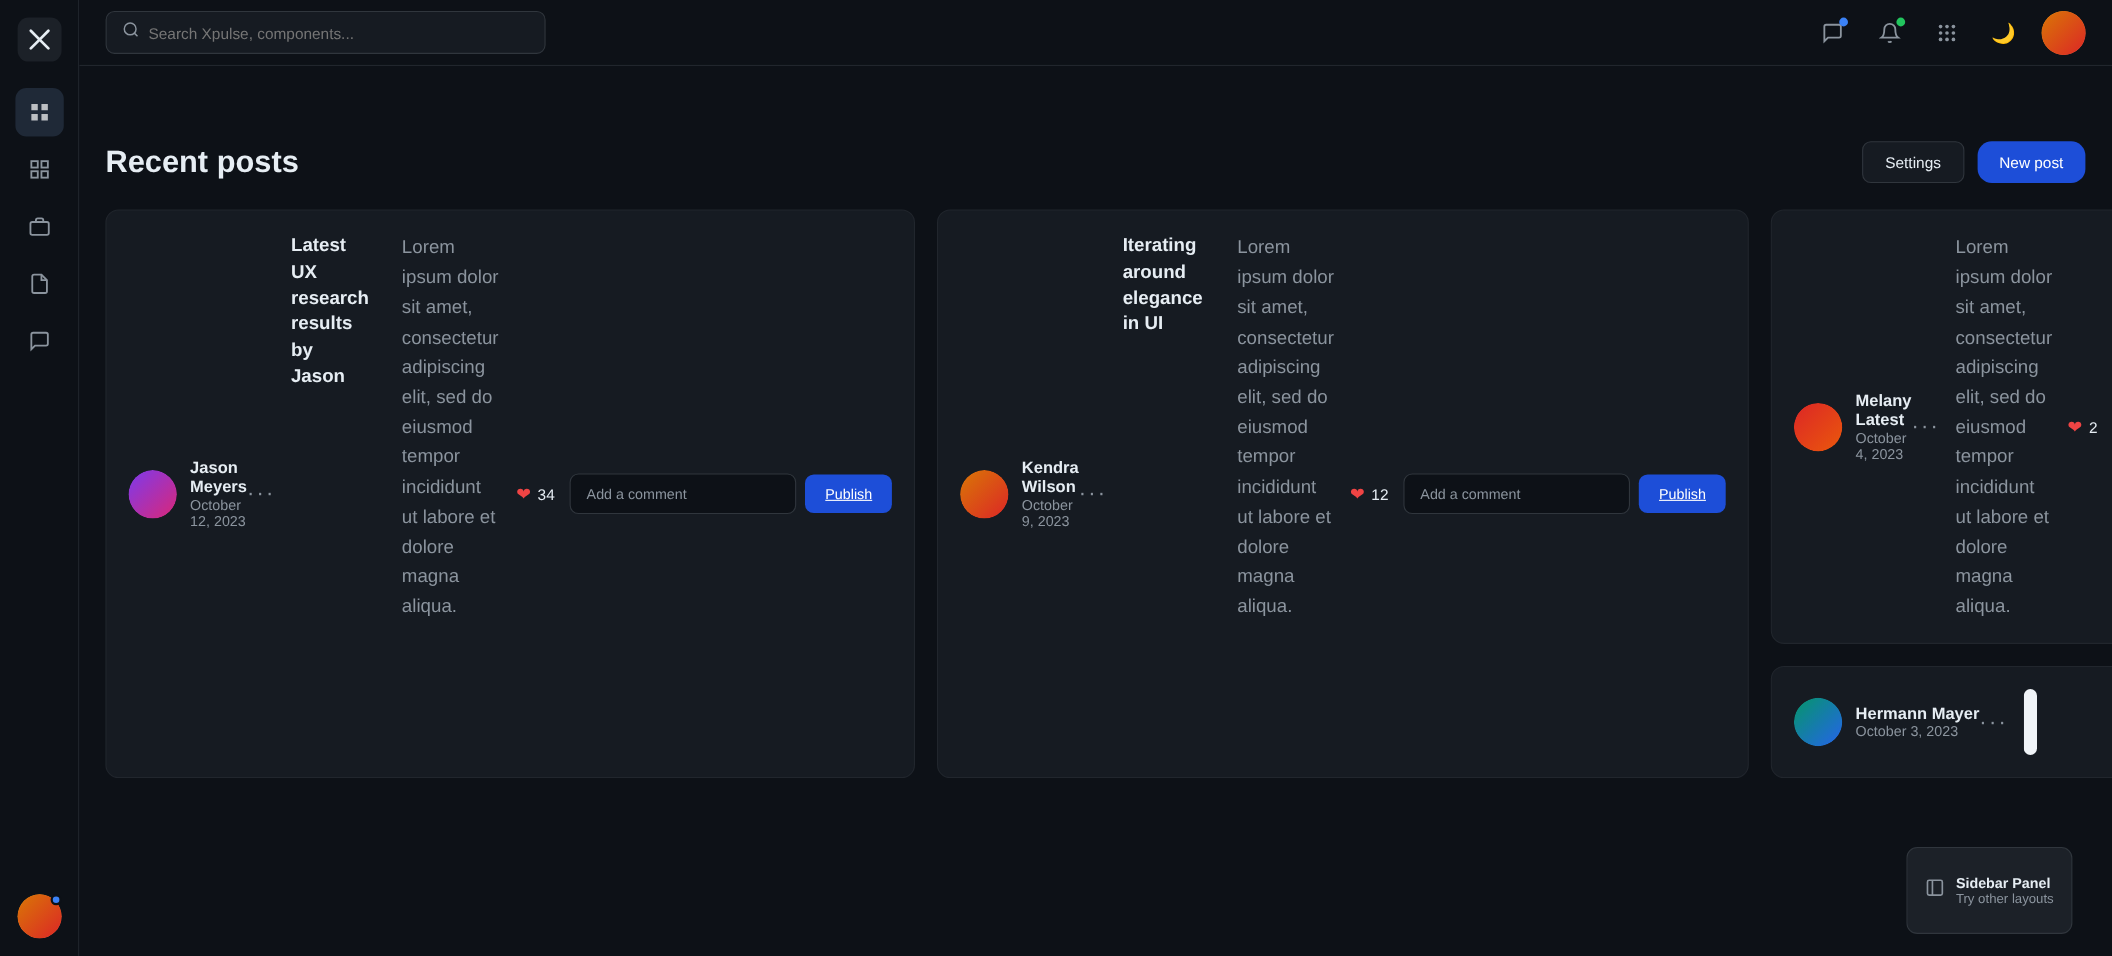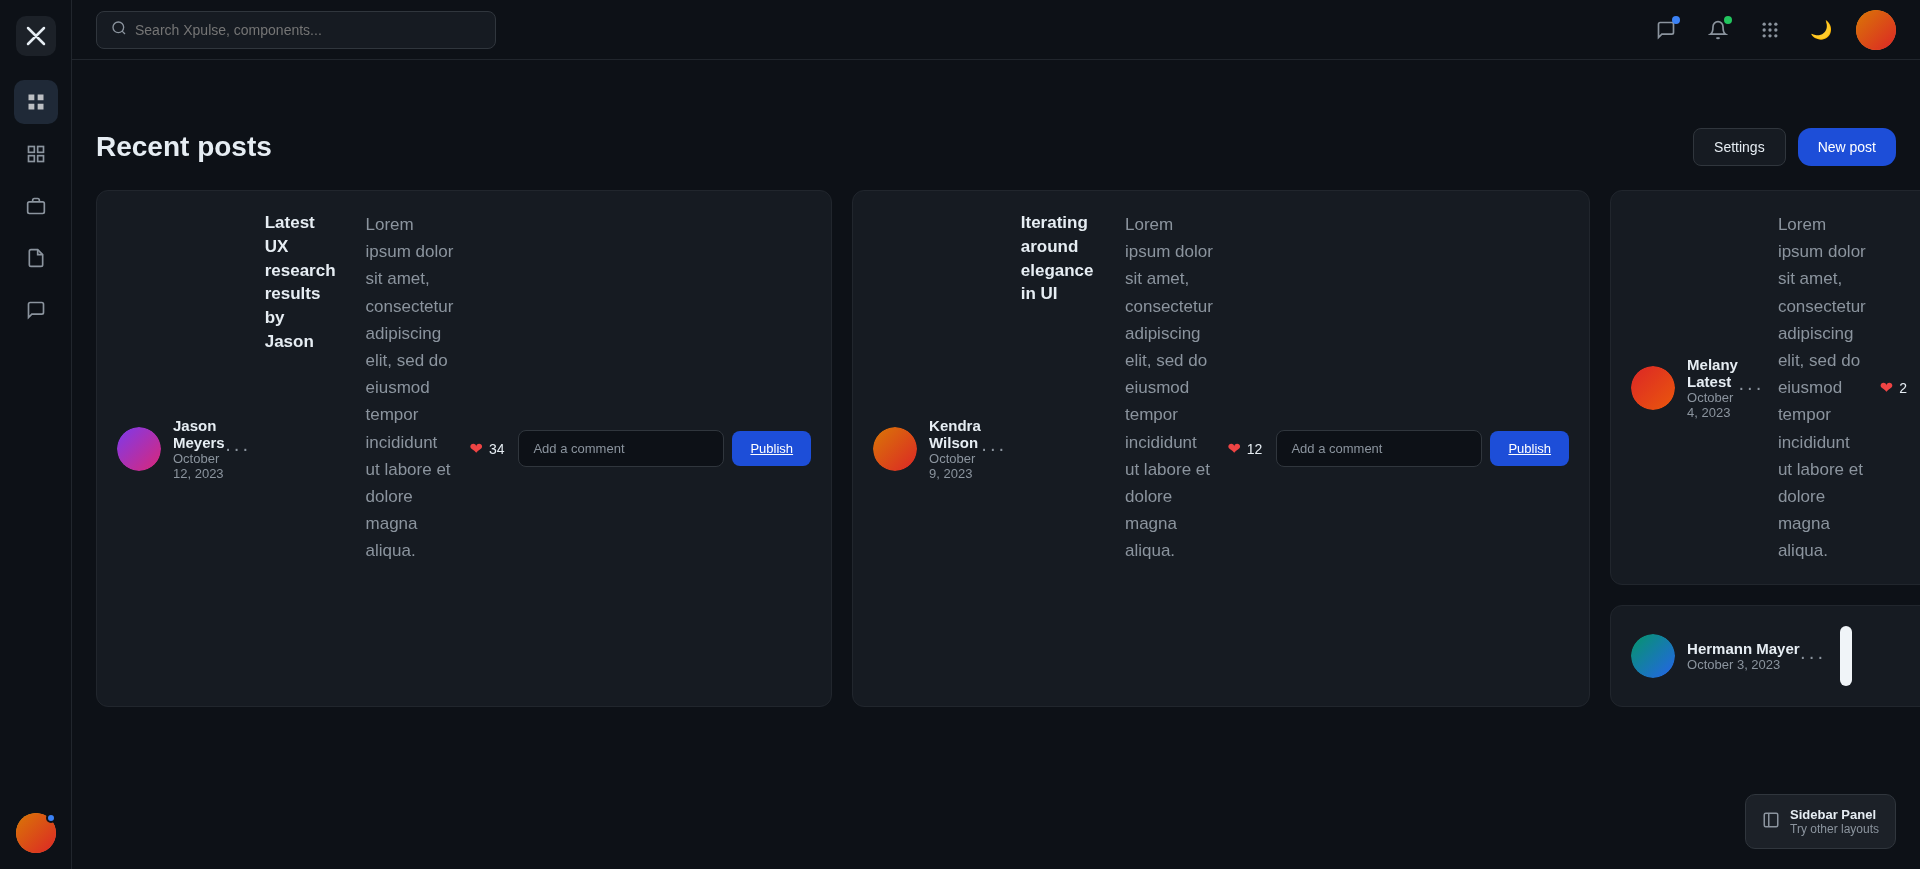--- a/index.html
+++ b/index.html
@@ -305,25 +305,25 @@
       font-size: 13px;
       cursor: pointer;
       white-space: nowrap;
       text-decoration: underline;
     }
 
     
     .sidebar-panel-tooltip {
       position: fixed;
       bottom: 20px;
-      right: 24px;
+      right: 36px;
       background: #1c2128;
       border: 1px solid #30363d;
       border-radius: 10px;
-      padding: 12px 16px;
+      padding: 24px 16px;
       display: flex;
       align-items: center;
       gap: 10px;
       font-size: 13px;
       color: #e6edf3;
     }
     .sidebar-panel-icon {
       color: #8b949e;
       font-size: 16px;
     }

